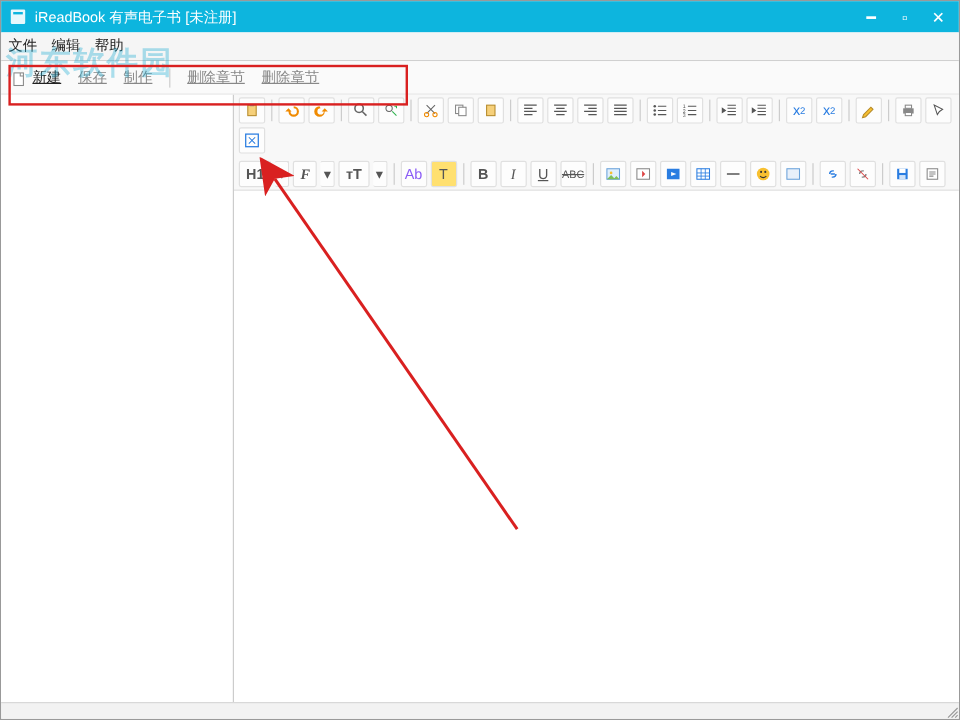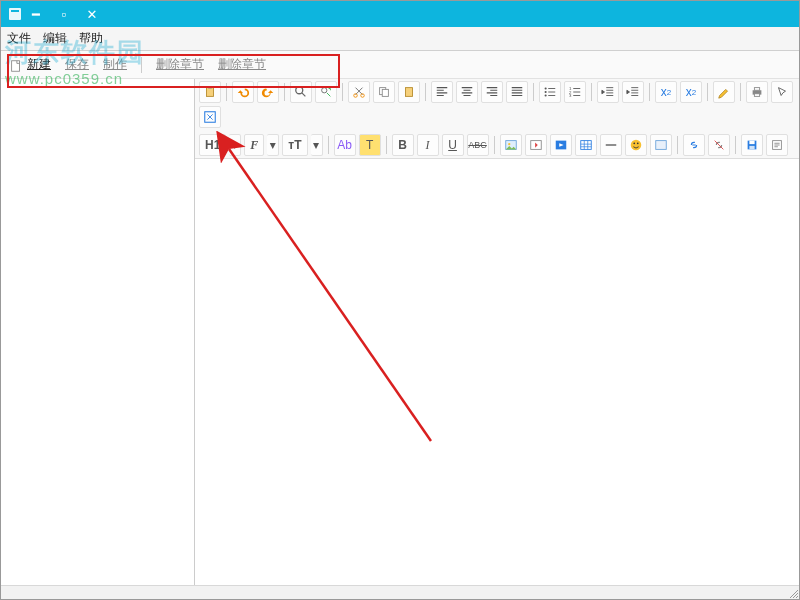--- a/index.html
+++ b/index.html
@@ -53,20 +53,21 @@
 
 <div class="outer-frame">
 
   <div class="titlebar">
     <span class="app-icon">
       <svg viewBox="0 0 16 16">
           <rect x="2" y="2" width="12" height="12" rx="1" fill="#fff" fill-opacity="0.9"></rect>
           <rect x="4" y="4" width="8" height="2" fill="#0db5de"></rect>
         </svg>
     </span>
+    <span class="title-text">iReadBook 有声电子书  [未注册]</span>
     <div class="win-controls">
       <span class="win-btn">━</span>
       <span class="win-btn">▫</span>
       <span class="win-btn">✕</span>
     </div>
   </div>
 
   <div class="menubar">
     <span class="menu-item">文件</span>
     <span class="menu-item">编辑</span>
@@ -314,21 +315,20 @@
   </div>
 
   <div class="statusbar">
     <svg class="resize-handle" viewBox="0 0 12 12">
         <path d="M11 3L3 11M11 6L6 11M11 9L9 11" stroke="#999"></path>
       </svg>
   </div>
 
   <div class="watermark">
     <span>河东软件园</span>
-    <span class="wm-url">www.pc0359.cn</span>
   </div>
 
   <div class="highlight-box" style="top:53px;left:6px;width:333px;height:34px"></div>
 
   <svg class="arrow-svg" style="top:130px;left:210px;width:240px;height:320px" viewBox="0 0 240 320">
     <defs>
       <marker id="ah" markerWidth="12" markerHeight="12" refX="3" refY="6" orient="auto">
         <path d="M0 0L12 6L0 12L3 6z" fill="#d92020"></path>
       </marker>
     </defs>

